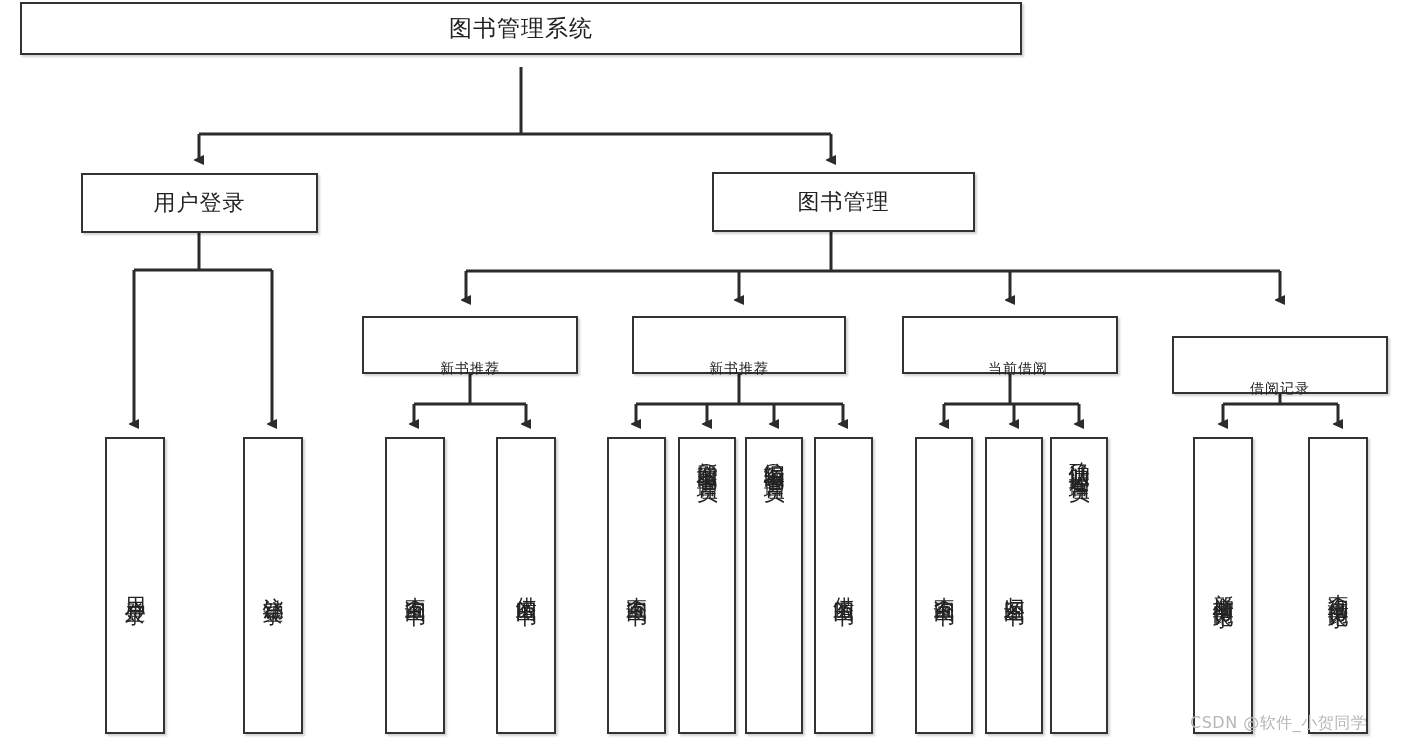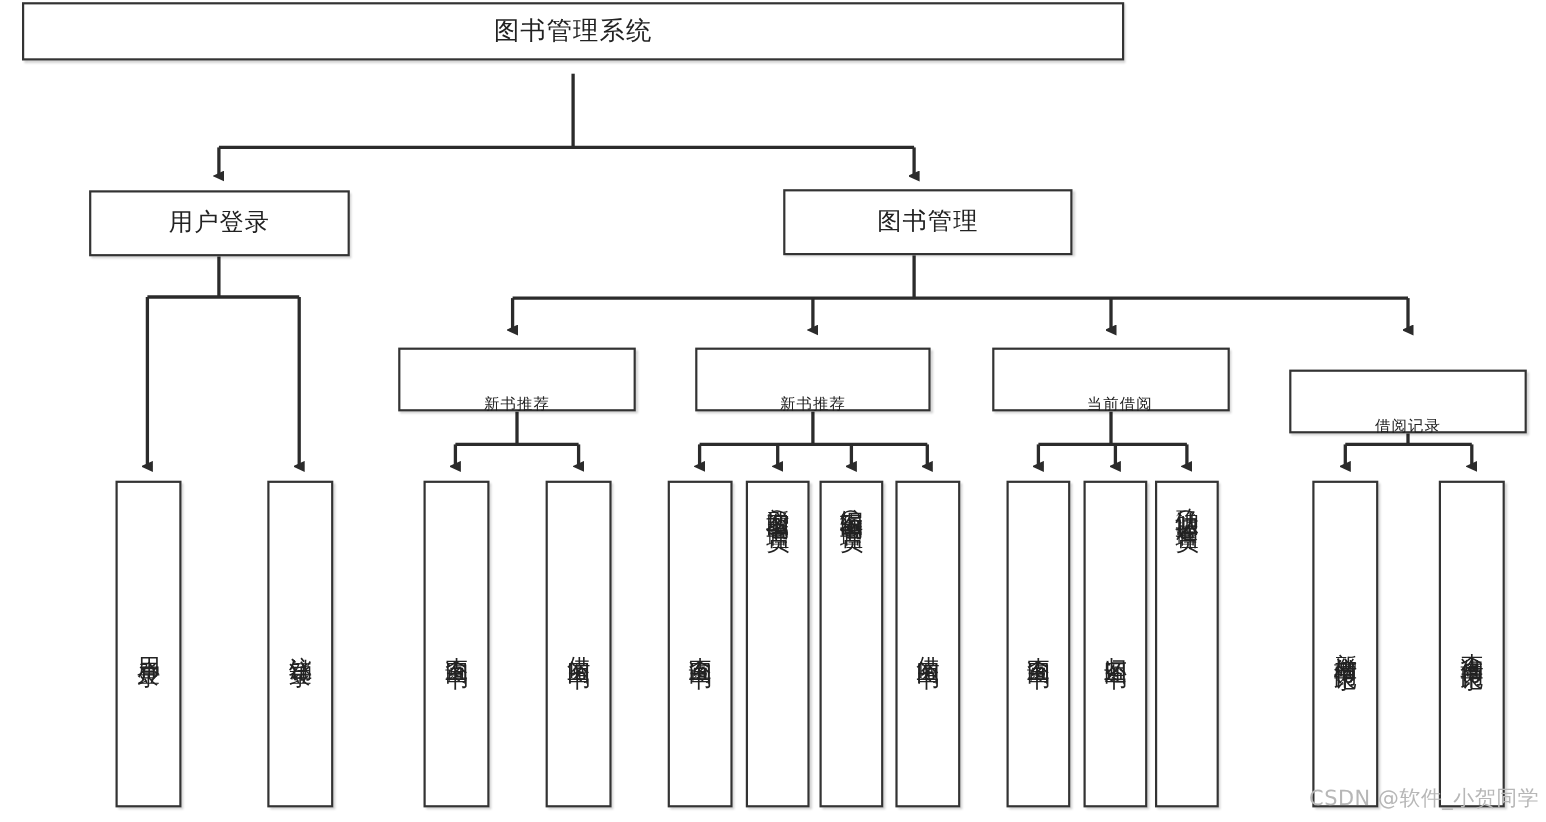--- a/index.html
+++ b/index.html
@@ -58,21 +58,21 @@
     letter-spacing: 3px;
     white-space: pre-wrap;
     max-height: 280px;
   }
   .node.leaf.centered {
     align-items: center;
     padding-top: 0;
   }
   .watermark {
     position: absolute;
-    font-size: 19px;
+    font-size: 16px;
     color: #b7b7b7;
     white-space: nowrap;
     letter-spacing: 0.5px;
   }
 </style>
 </head>
 <body>
 
 <div id="canvas">
 

